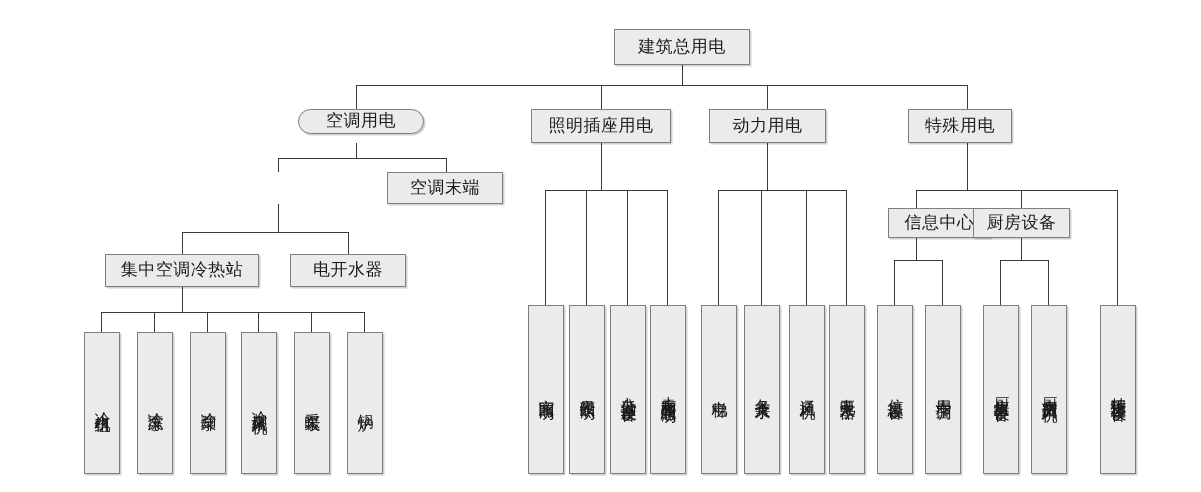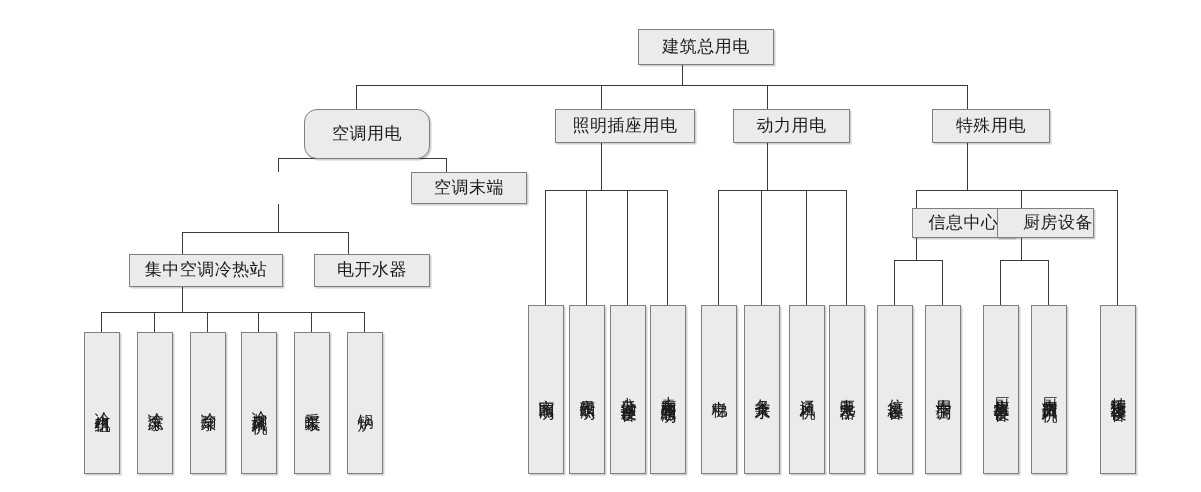--- a/index.html
+++ b/index.html
@@ -24,21 +24,20 @@
     color: #1a1a1a;
     display: flex;
     align-items: center;
     justify-content: center;
     line-height: 1.18;
     letter-spacing: 0.5px;
   }
   .node.h {
     font-size: 17px;
     white-space: nowrap;
-    margin-left: 24px;
   }
   .node.v {
     font-size: 16px;
     writing-mode: vertical-rl;
     text-orientation: upright;
     letter-spacing: 2px;
     padding: 4px 0;
   }
   .node.v .txt {
     writing-mode: vertical-rl;
@@ -114,48 +113,48 @@
 
   <div class="seg v" style="left:1021px; top:238px; height:22px;"></div>
   <div class="seg h" style="left:1000px; top:260px; width:48px;"></div>
   <div class="seg v" style="left:1000px; top:260px; height:45px;"></div>
   <div class="seg v" style="left:1048px; top:260px; height:45px;"></div>
 
   <div class="node h" style="left:614px; top:29px; width:136px; height:36px;">
     <span class="txt">建筑总用电</span>
   </div>
 
-  <div class="node h" style="left:280px; top:109px; width:126px; height:50px;border-radius:13px;">
+  <div class="node h" style="left:298px; top:109px; width:126px; height:25px;border-radius:13px;">
     <span class="txt">空调用电</span>
   </div>
   <div class="node h" style="left:709px; top:109px; width:117px; height:34px;">
     <span class="txt">动力用电</span>
   </div>
   <div class="node h" style="left:531px; top:109px; width:140px; height:34px;">
     <span class="txt">照明插座用电</span>
   </div>
-  <div class="node h" style="left:908px; top:109px; width:118px; height:34px;">
+  <div class="node h" style="left:908px; top:109px; width:104px; height:34px;">
     <span class="txt">特殊用电</span>
   </div>
 
   <div class="node h" style="left:387px; top:172px; width:116px; height:32px;">
     <span class="txt">空调末端</span>
   </div>
 
   <div class="node h" style="left:105px; top:254px; width:154px; height:33px;">
     <span class="txt">集中空调冷热站</span>
   </div>
   <div class="node h" style="left:290px; top:254px; width:116px; height:33px;">
     <span class="txt">电开水器</span>
   </div>
 
   <div class="node h" style="left:888px; top:208px; width:103px; height:30px;">
     <span class="txt">信息中心</span>
   </div>
-  <div class="node h" style="left:973px; top:208px; width:97px; height:30px;justify-content:flex-end;">
+  <div class="node h" style="left:973px; top:208px; width:97px; height:30px;">
     <span class="txt">厨房设备</span>
   </div>
 
   <div class="node v" style="left:84px; top:332px; width:36px; height:142px;">
     <span class="txt">冷水机组</span>
   </div>
   <div class="node v" style="left:137px; top:332px; width:36px; height:142px;">
     <span class="txt">冷冻泵</span>
   </div>
   <div class="node v" style="left:190px; top:332px; width:36px; height:142px;">

